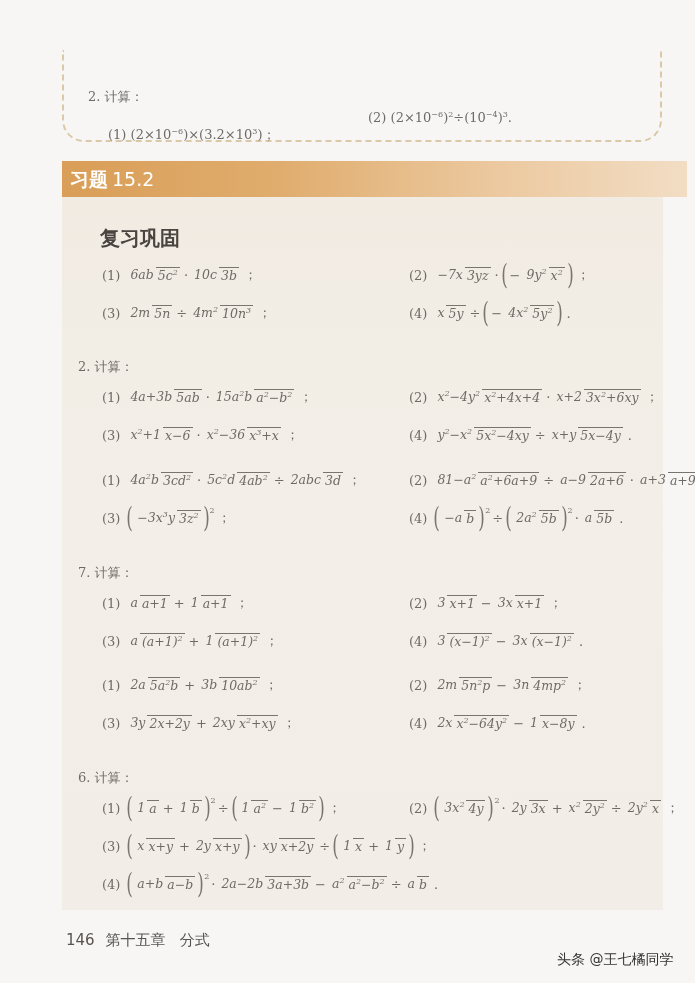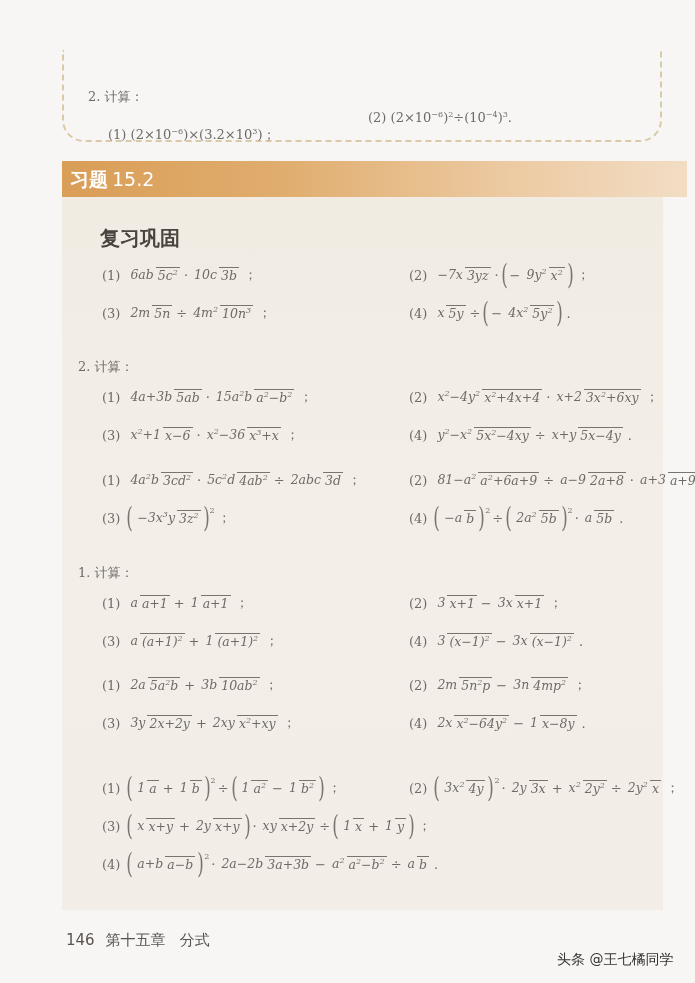--- a/index.html
+++ b/index.html
@@ -235,21 +235,21 @@
           <div class="cell">
             <span class="num">(2)</span>
             <span class="expr">
               <span class="frac">
                 <span class="n">81−a<sup>2</sup></span>
                 <span class="d">a<sup>2</sup>+6a+9</span>
               </span>
               <span class="op">÷</span>
               <span class="frac">
                 <span class="n">a−9</span>
-                <span class="d">2a+8</span>
+                <span class="d">2a+6</span>
               </span>
               <span class="op">·</span>
               <span class="frac">
                 <span class="n">a+3</span>
                 <span class="d">a+9</span>
               </span>
               <span class="punct">；</span>
             </span>
           </div>
         </div>
@@ -289,21 +289,21 @@
               <span class="frac">
                 <span class="n">a</span>
                 <span class="d">5b</span>
               </span>
               <span class="punct">.</span>
             </span>
           </div>
         </div>
       </div>
       <div class="group" style="top: 403px;">
-        <div class="group-title">1. 计算：</div>
+        <div class="group-title">7. 计算：</div>
         <div class="row">
           <div class="cell">
             <span class="num">(1)</span>
             <span class="expr">
               <span class="frac">
                 <span class="n">a</span>
                 <span class="d">a+1</span>
               </span>
               <span class="op">+</span>
               <span class="frac">
@@ -422,20 +422,21 @@
               <span class="frac">
                 <span class="n">1</span>
                 <span class="d">x−8y</span>
               </span>
               <span class="punct">.</span>
             </span>
           </div>
         </div>
       </div>
       <div class="group" style="top: 608px;">
+        <div class="group-title">6. 计算：</div>
         <div class="row">
           <div class="cell">
             <span class="num">(1)</span>
             <span class="expr">
               <span class="par">(</span>
               <span class="frac">
                 <span class="n">1</span>
                 <span class="d">a</span>
               </span>
               <span class="op">+</span>

